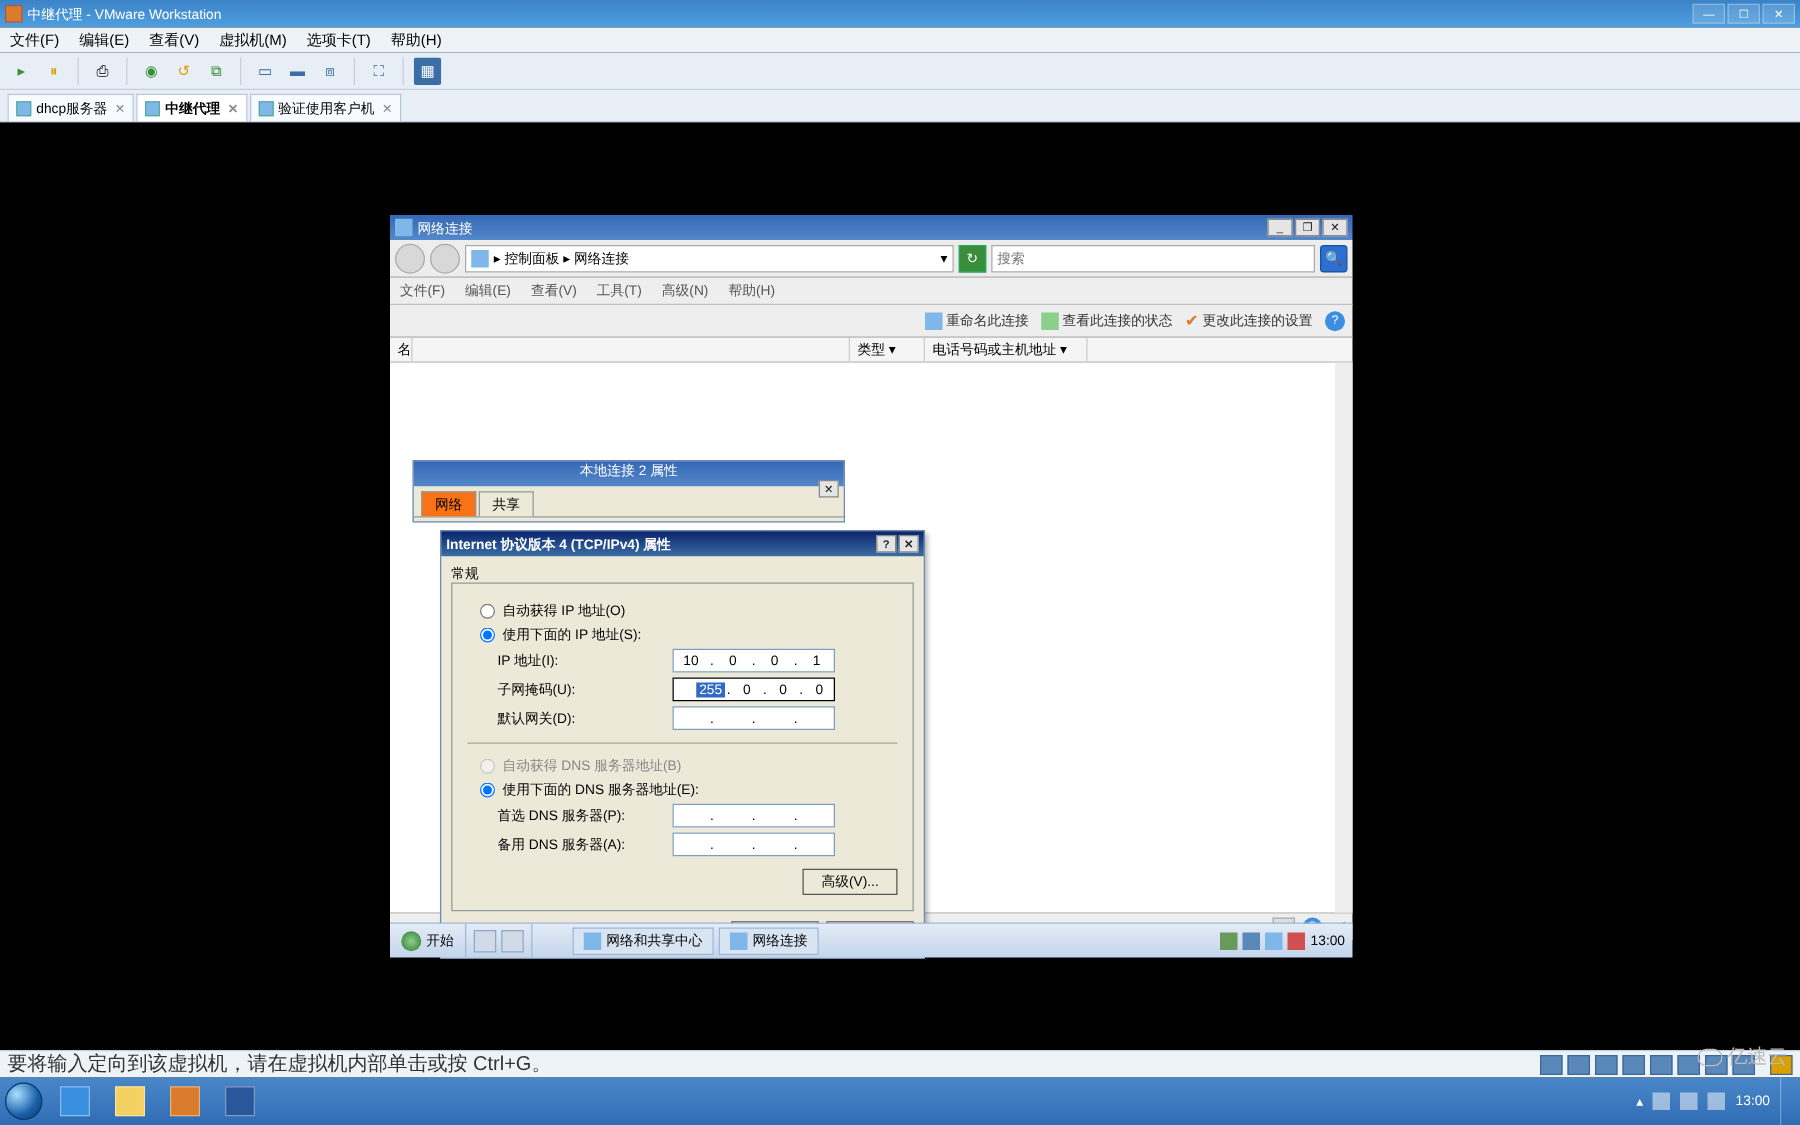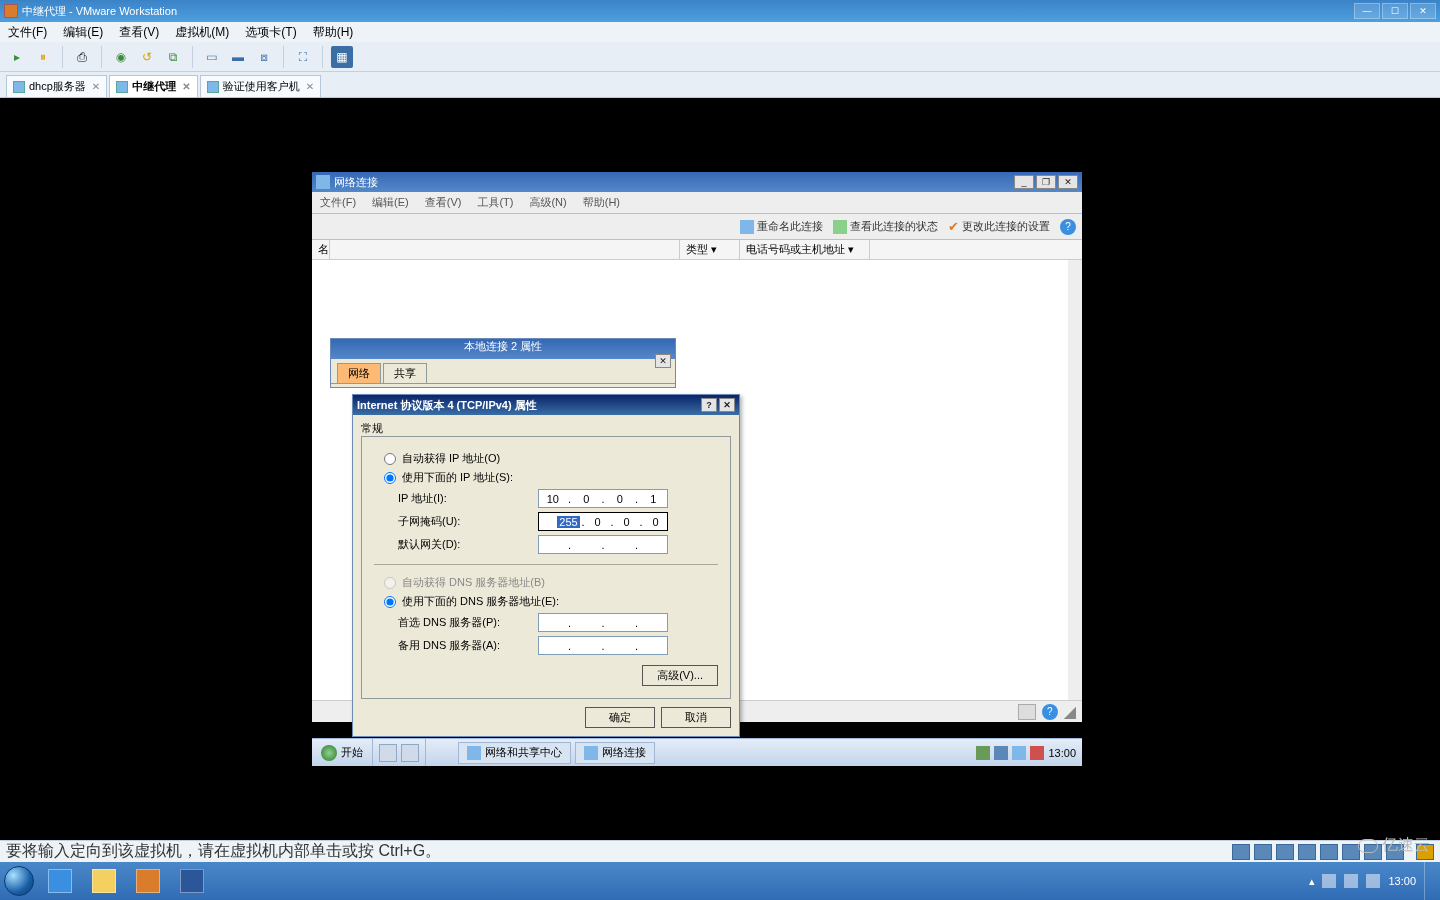--- a/index.html
+++ b/index.html
@@ -56,21 +56,21 @@
 .nc-status { height:22px; background:#eee; border-top:1px solid #ccc; display:flex; justify-content:flex-end; align-items:center; gap:6px; padding:0 6px; }
 .nc-status .sic { width:18px; height:16px; background:#ddd; border:1px solid #aaa; }
 .nc-status .help2 { width:16px; height:16px; border-radius:50%; background:#3a8fe0; color:#fff; font-size:10px; text-align:center; line-height:16px; }
 
 
 .propdlg { position:absolute; left:18px; top:78px; width:346px; background:#ece9d8; border:1px solid #6b8ab6; }
 .propdlg .dtitle { height:20px; background:linear-gradient(#3568b5,#5488c9); color:#fff; font-size:11px; display:flex; align-items:center; padding:0 4px;flex-direction:column; }
 .propdlg .dtitle .x { margin-left:auto; width:16px; height:14px; background:#e5e5e5; border:1px solid #888; color:#222; font-size:9px; text-align:center; line-height:12px; }
 .propdlg .tabs { display:flex; font-size:11px; padding:4px 6px 0 6px; }
 .propdlg .tab { background:#ece9d8; border:1px solid #919b9c; border-bottom:none; padding:2px 10px; margin-right:2px; }
-.propdlg .tab.active { background:#fdba74; }
+.propdlg .tab.active { background:#f97316; }
 .propdlg .panel { height:4px; border-top:1px solid #919b9c; }
 
 
 .ipdlg { position:absolute; left:40px; top:134px; width:388px; background:#ece9d8; border:1px solid #6b8ab6; box-shadow:2px 2px 4px rgba(0,0,0,.3); }
 .ipdlg .dtitle { height:20px; background:linear-gradient(#0a246a,#3a6ea5); color:#fff; font-size:11px; font-weight:bold; display:flex; align-items:center; padding:0 4px; }
 .ipdlg .dtitle .caps { margin-left:auto; display:flex; gap:2px; }
 .ipdlg .dtitle .caps div { width:16px; height:14px; background:#e5e5e5; border:1px solid #888; color:#222; font-size:9px; text-align:center; line-height:12px; }
 .ipdlg .tabs { display:flex; font-size:11px; padding:6px 8px 0 8px; }
 .ipdlg .tabbody { margin:0 8px 8px 8px; border:1px solid #919b9c; background:#ece9d8; padding:10px 12px 12px 12px; }
 .ipdlg .desc { font-size:11px; line-height:15px; margin-bottom:14px; }
@@ -180,20 +180,32 @@
   <div class="win">
     <div class="nc-title">
       <span style="width:14px;height:14px;background:#7fb8e8;margin-right:4px"></span>
       <span>网络连接</span>
       <div class="caps">
         <div>_</div>
         <div>❐</div>
         <div>✕</div>
       </div>
     </div>
+    <div class="nc-addr">
+      <div class="nav-circle"></div>
+      <div class="nav-circle"></div>
+      <div class="nc-path">
+        <span style="width:14px;height:14px;background:#7fb8e8;margin-right:4px"></span>
+        <span>▸ 控制面板 ▸ 网络连接</span>
+        <span class="drop">▾</span>
+      </div>
+      <div class="nc-refresh">↻</div>
+      <input class="nc-search" placeholder="搜索" style="">
+      <div class="nc-go">🔍</div>
+    </div>
     <div class="nc-menu">
       <span>文件(F)</span>
       <span>编辑(E)</span>
       <span>查看(V)</span>
       <span>工具(T)</span>
       <span>高级(N)</span>
       <span>帮助(H)</span>
     </div>
     <div class="nc-cmd">
       <span class="spacer"></span>

